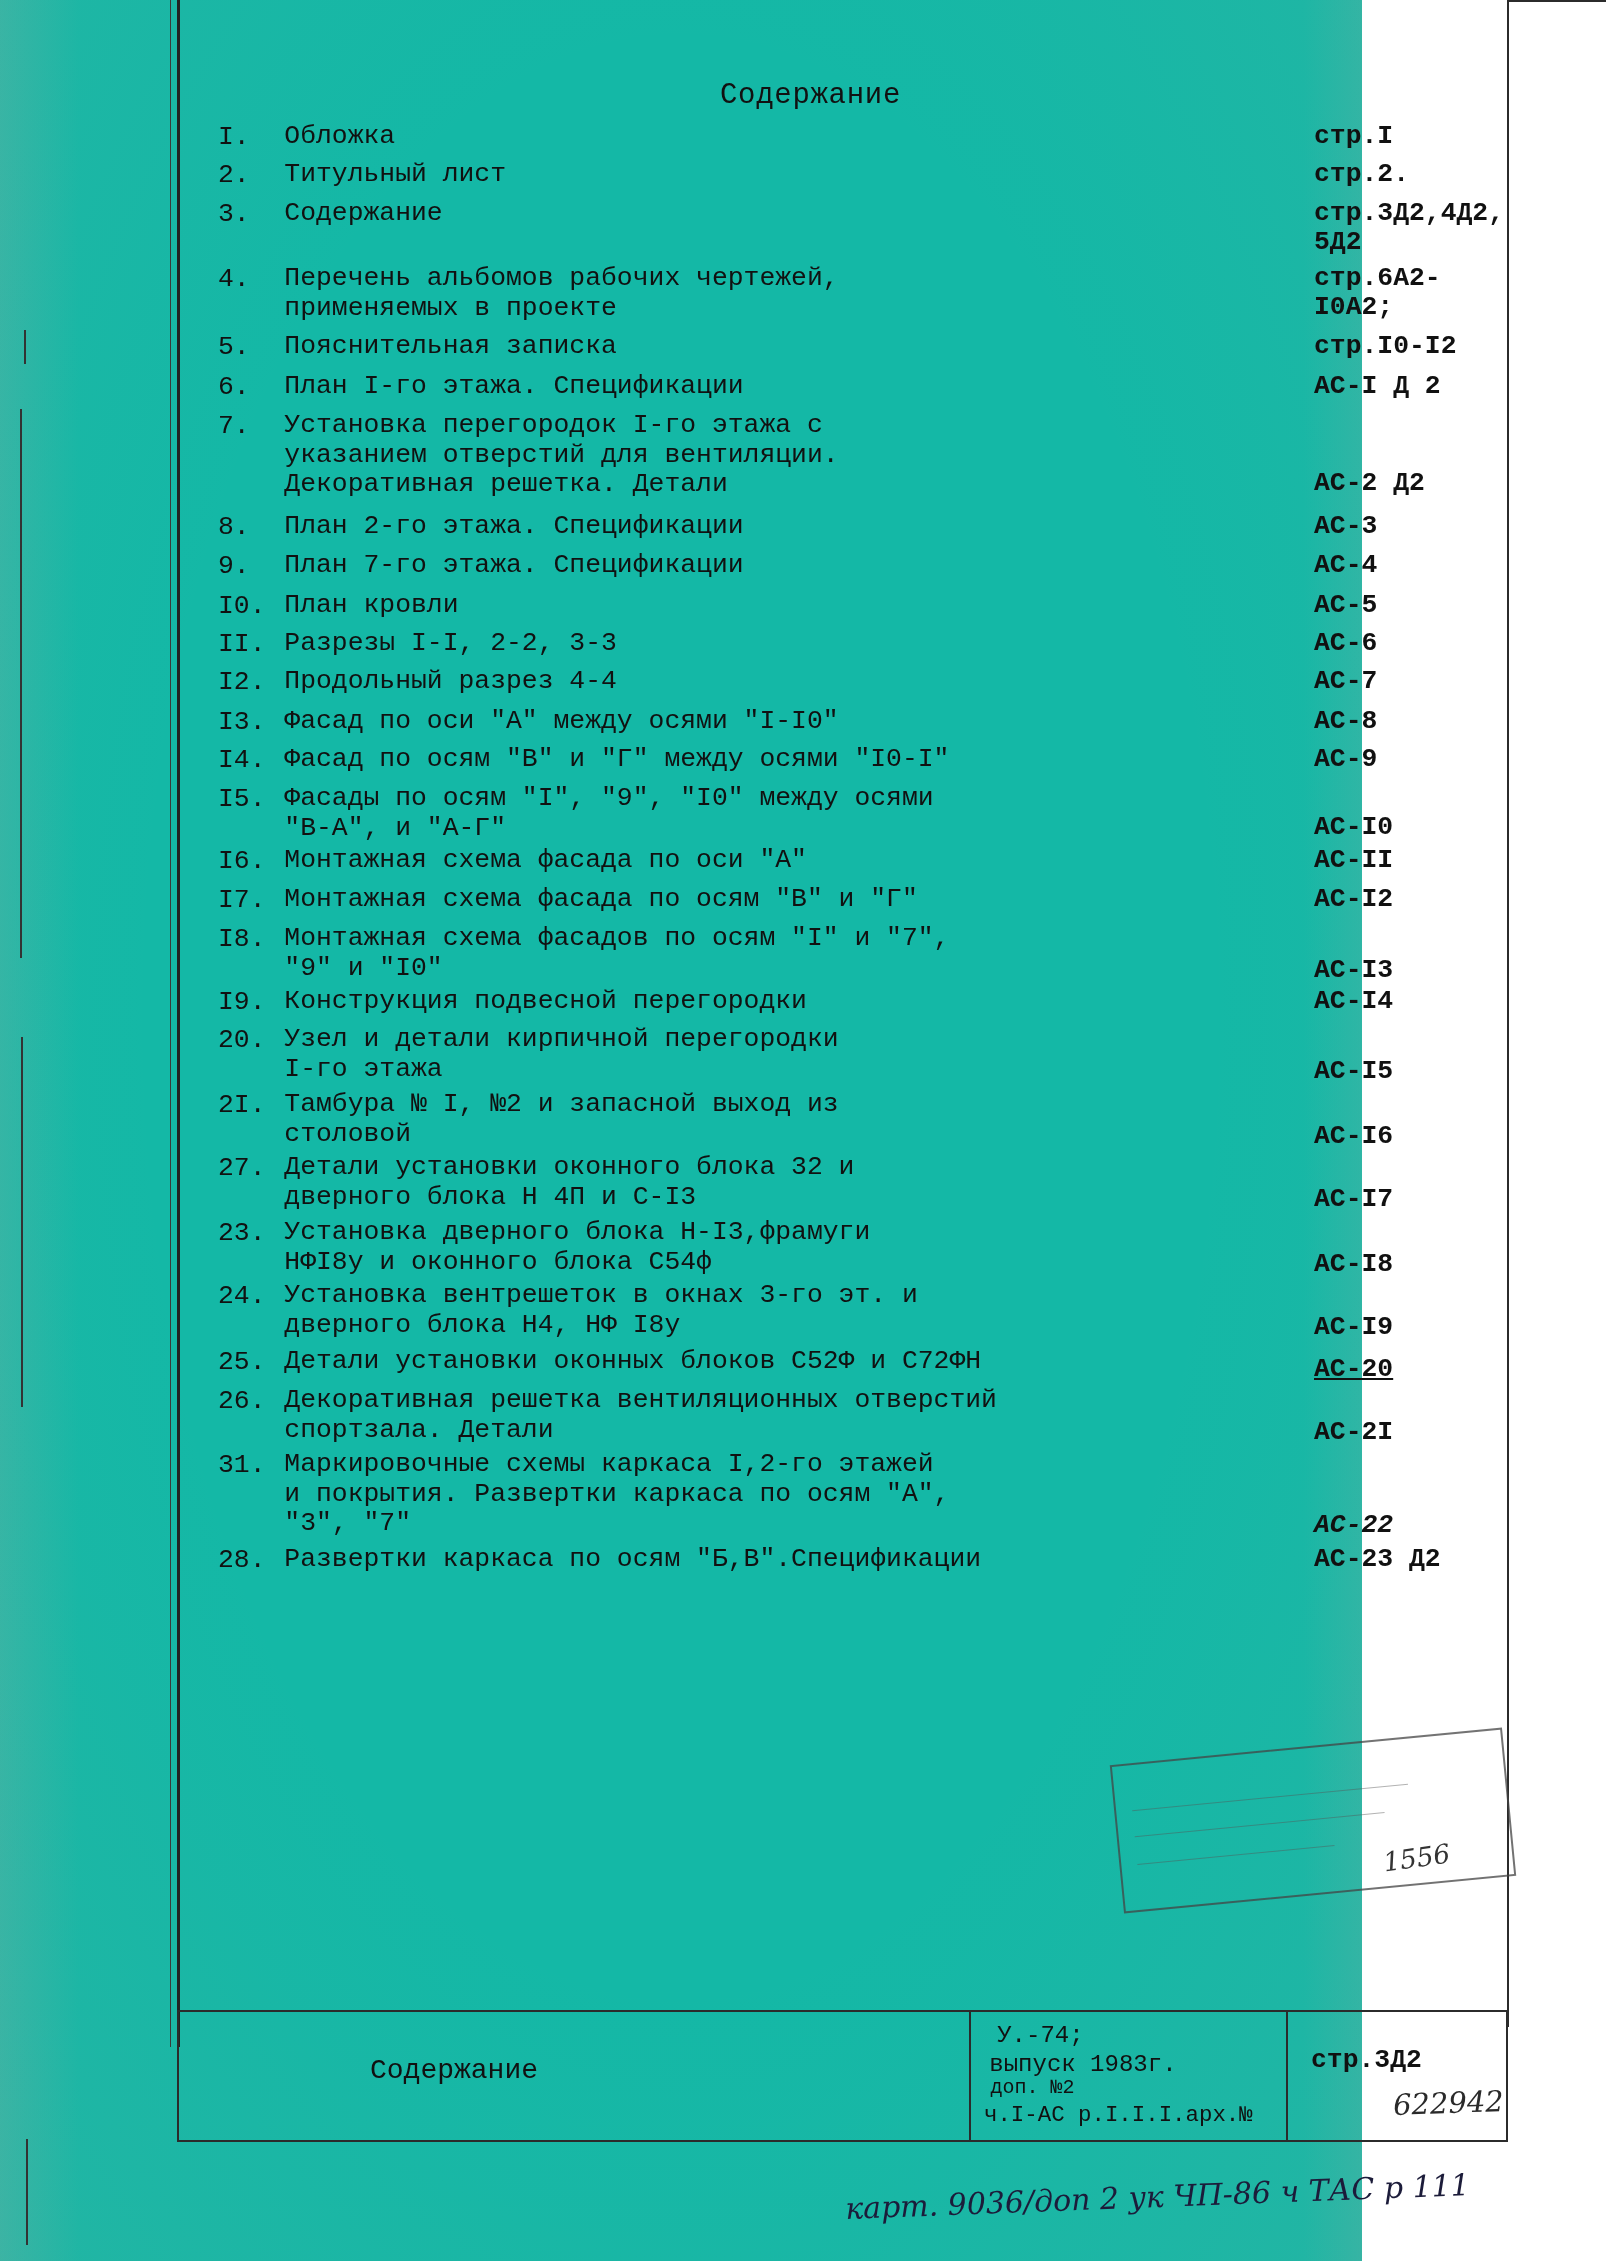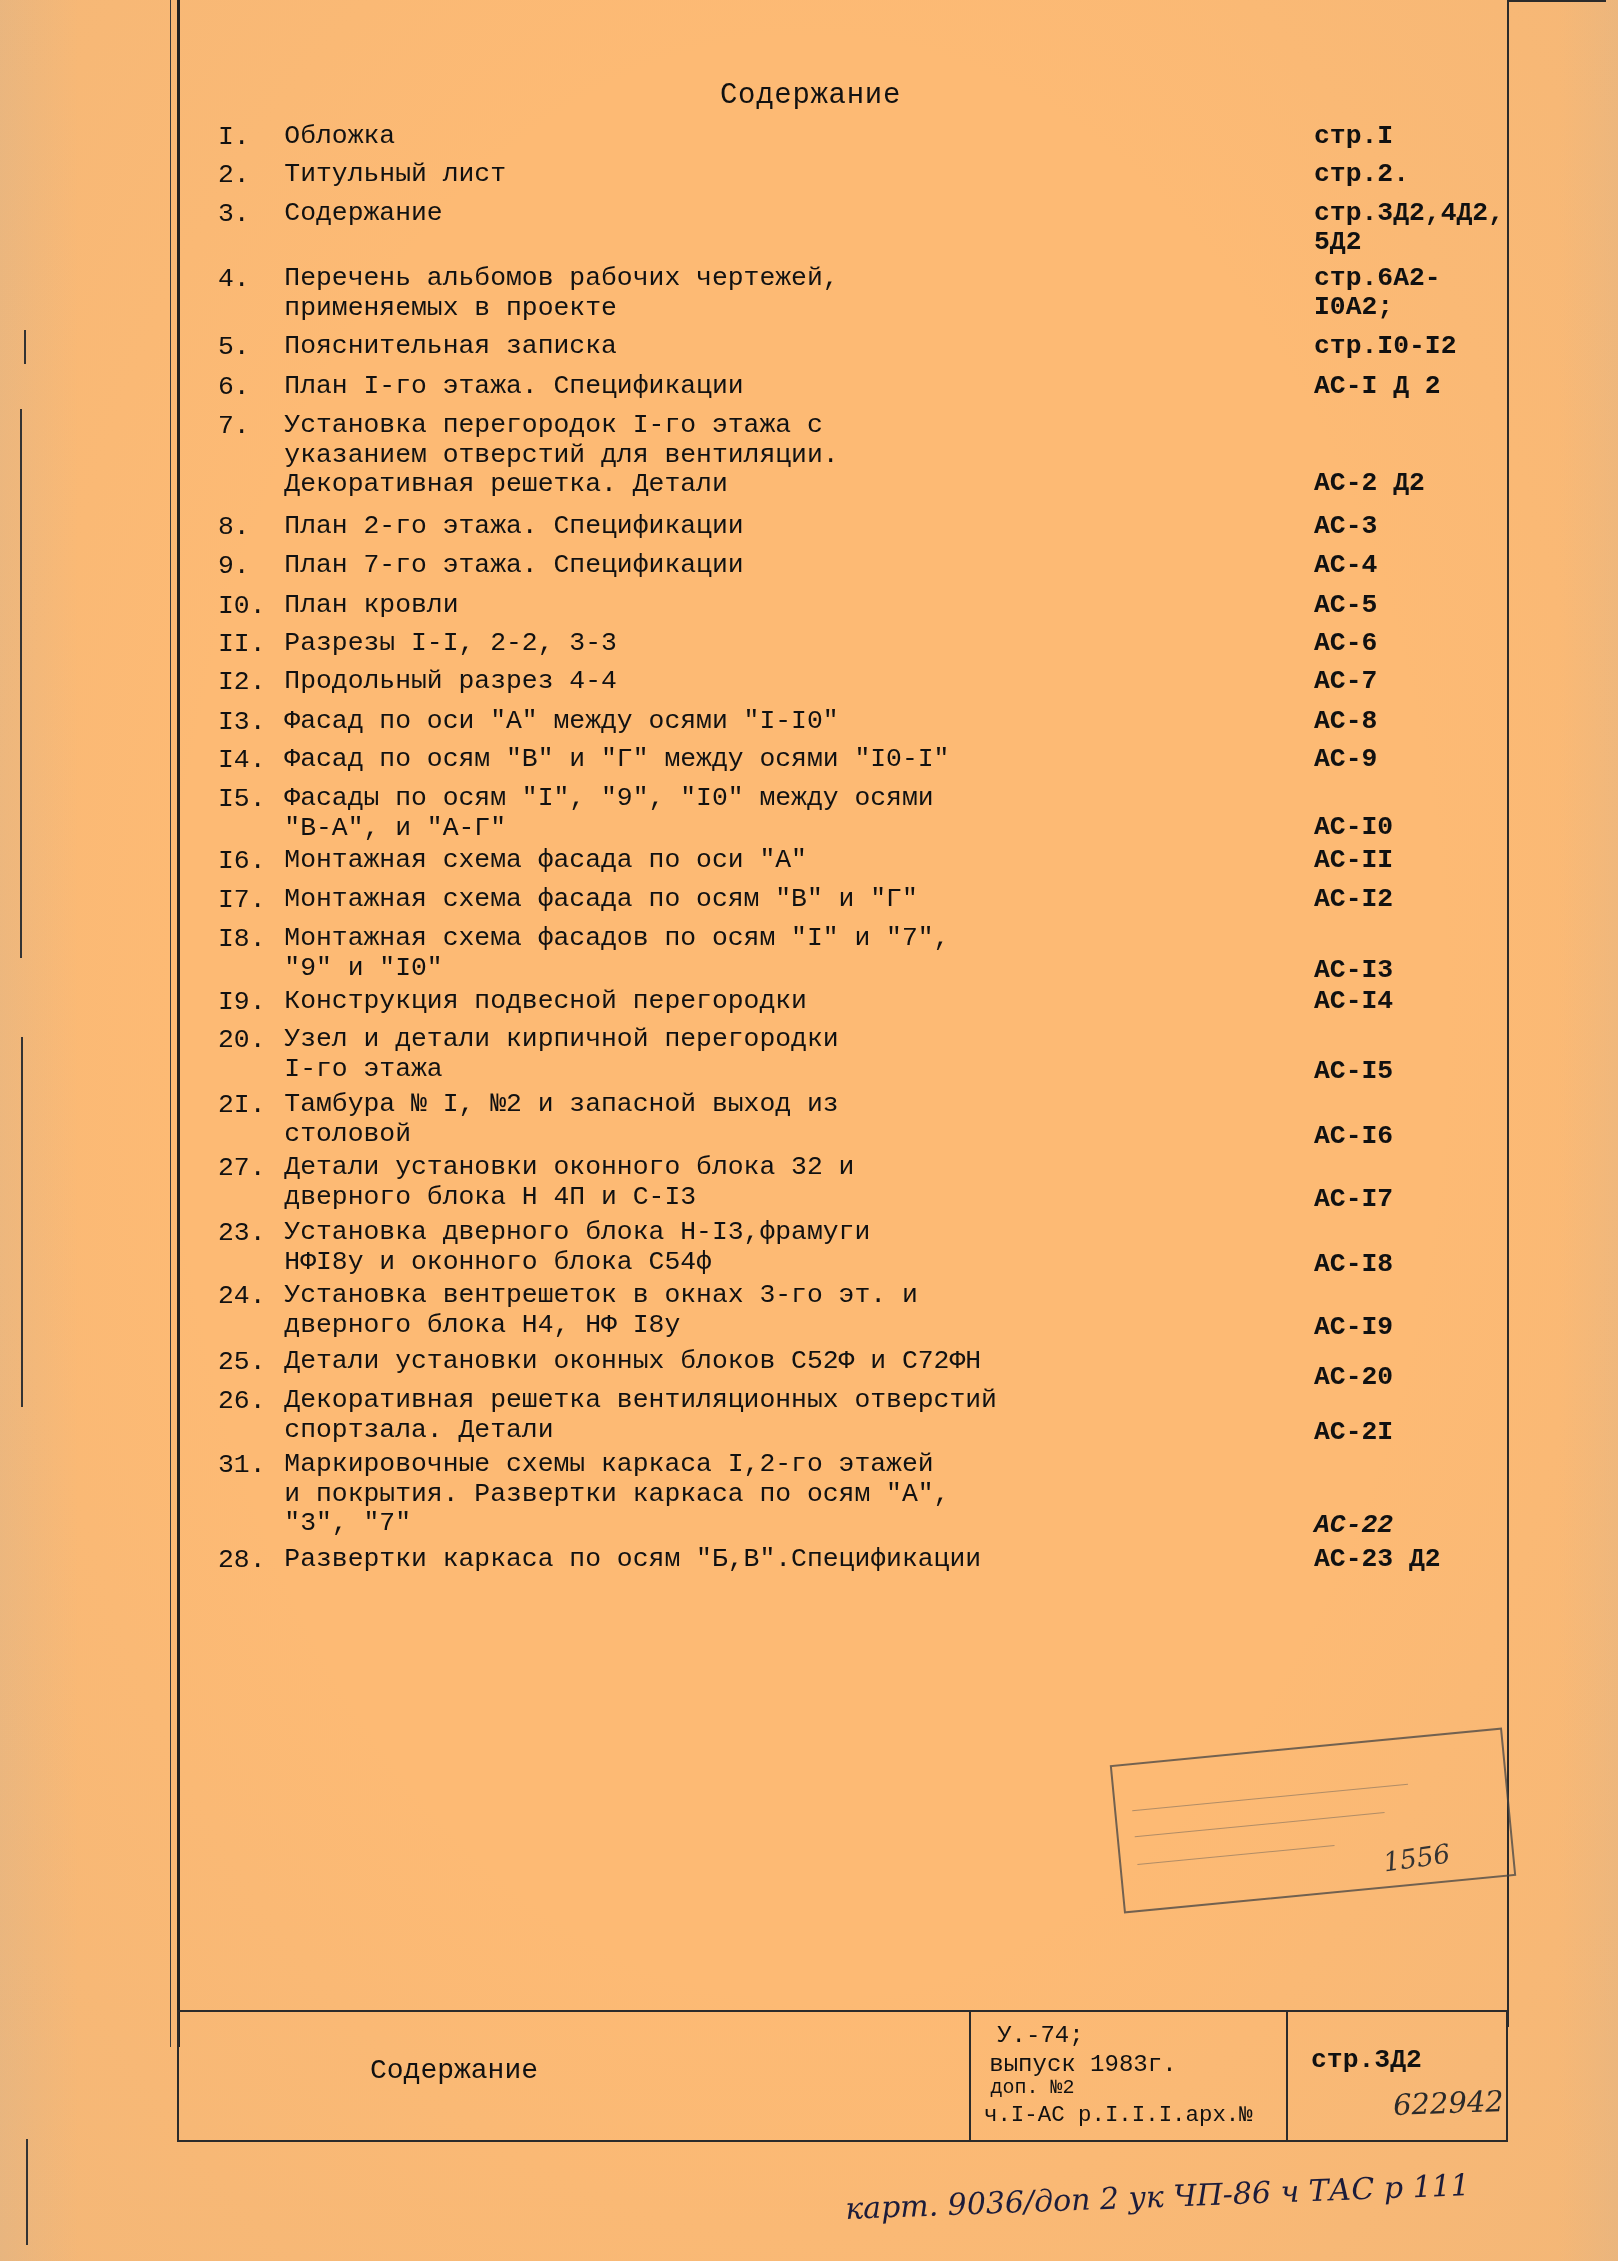--- a/index.html
+++ b/index.html
@@ -11,23 +11,23 @@
     width: 1621px;
     height: 2261px;
     position: relative;
     font-family: "Liberation Mono", "DejaVu Sans Mono", monospace;
     color: #111;
     overflow: hidden;
   }
   .page {
     position: absolute;
     left: 0; top: 0;
-    width: 1618px;
+    width: 1362px;
     height: 2261px;
-    background: #fdba74;
+    background: #14b8a6;
   }
   
   .paper-shade {
     position: absolute;
     inset: 0;
     background:
       radial-gradient(ellipse at 50% 45%, rgba(255,255,255,0.0) 55%, rgba(160,155,145,0.10) 100%),
       linear-gradient(90deg, rgba(180,175,165,0.18) 0px, rgba(255,255,255,0) 79px),
       linear-gradient(270deg, rgba(180,175,165,0.14) 0px, rgba(255,255,255,0) 59px);
     pointer-events: none;
@@ -404,21 +404,21 @@
           <span class="txt">Установка вентрешеток в окнах 3-го эт. и
 дверного блока Н4, НФ I8у</span>
         </div>
         <span class="pg" style="top: 32px;">АС-I9</span>
       </div>
       <div class="r" style="top: 1225px;">
         <div class="row">
           <span class="num">25.</span>
           <span class="txt">Детали установки оконных блоков С52Ф и С72ФН</span>
         </div>
-        <span class="pg" style="top: 16px;">АС-20</span>
+        <span class="pg" style="top: 8px; text-decoration: underline;">АС-20</span>
       </div>
       <div class="r" style="top: 1264px;">
         <div class="row">
           <span class="num">26.</span>
           <span class="txt">Декоративная решетка вентиляционных отверстий
 спортзала. Детали</span>
         </div>
         <span class="pg" style="top: 32px;">АС-2I</span>
       </div>
       <div class="r" style="top: 1328px;">

